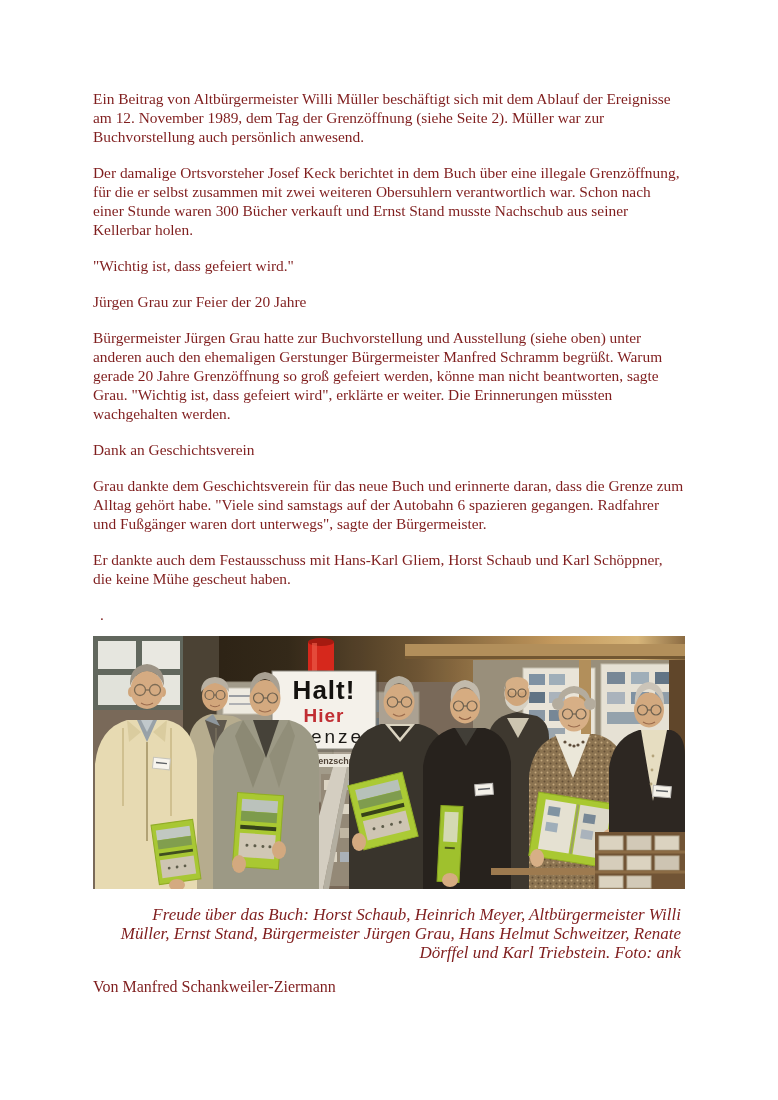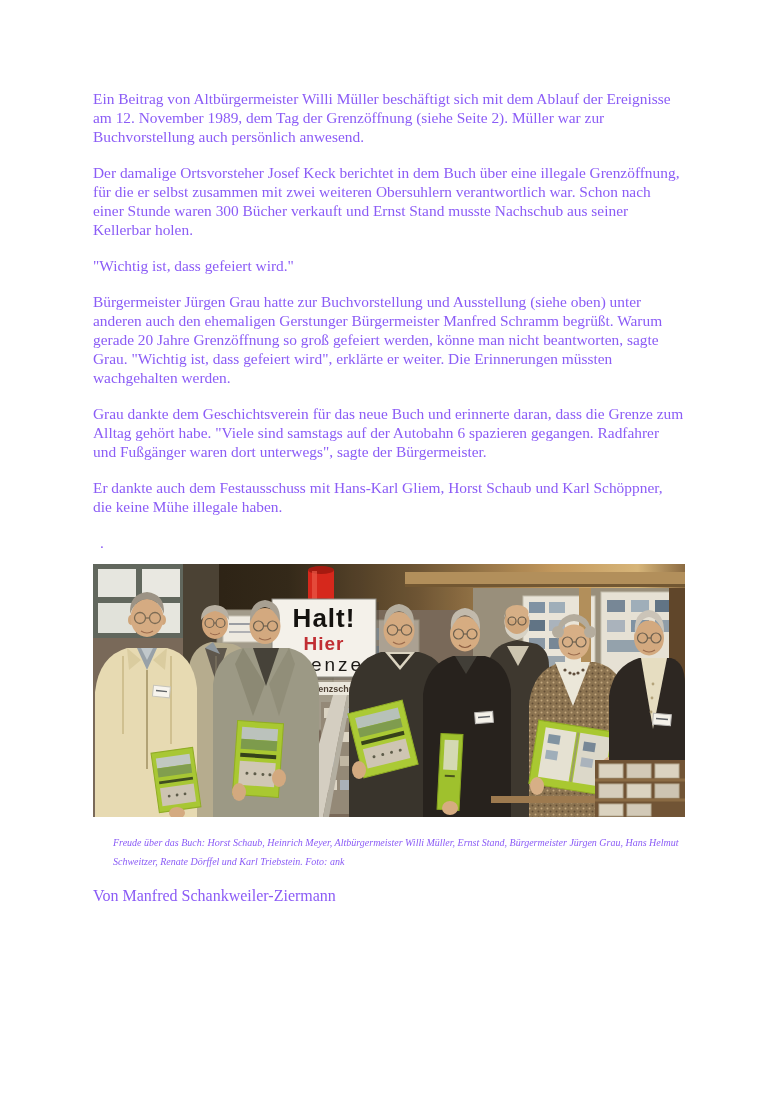--- a/index.html
+++ b/index.html
@@ -1,37 +1,39 @@
 <!DOCTYPE html>
 <html><head>
 <meta charset="utf-8">
 <style>
   html,body{margin:0;padding:0;background:#ffffff;}
   .page{position:relative;width:778px;height:1032px;background:#ffffff;overflow:hidden;
-        font-family:"Liberation Serif","DejaVu Serif",serif;color:#8b5cf6;}
+        font-family:"Liberation Serif","DejaVu Serif",serif;color:#7f1d1d;}
   .content{position:absolute;left:93px;top:89px;width:592px;}
   .para{font-size:15.4px;line-height:19px;margin:0 0 17px 0;text-align:left;}
   .stray{font-size:15.4px;line-height:19px;margin:0 0 12px 0;padding-left:7px;}
   .photo-wrap{width:592px;height:253px;margin:2px 0 0 0;line-height:0;}
-  .caption{font-size:10px;line-height:19px;font-style:italic;text-align:left;margin:16px 4px 0 20px;}
+  .caption{font-size:17px;line-height:19px;font-style:italic;text-align:right;margin:16px 4px 0 9px;}
   .byline{font-size:16px;line-height:20px;margin:15px 0 0 0;}
   svg text{user-select:none;}
 </style>
 </head>
 <body>
 
 <div class="page">
   <div class="content">
 
     <p class="para">Ein Beitrag von Altbürgermeister Willi Müller beschäftigt sich mit dem Ablauf der Ereignisse am 12. November 1989, dem Tag der Grenzöffnung (siehe Seite 2). Müller war zur Buchvorstellung auch persönlich anwesend.</p>
     <p class="para">Der damalige Ortsvorsteher Josef Keck berichtet in dem Buch über eine illegale Grenzöffnung, für die er selbst zusammen mit zwei weiteren Obersuhlern verantwortlich war. Schon nach einer Stunde waren 300 Bücher verkauft und Ernst Stand musste Nachschub aus seiner Kellerbar holen.</p>
     <p class="para">"Wichtig ist, dass gefeiert wird."</p>
+    <p class="para">Jürgen Grau zur Feier der 20 Jahre</p>
     <p class="para">Bürgermeister Jürgen Grau hatte zur Buchvorstellung und Ausstellung (siehe oben) unter anderen auch den ehemaligen Gerstunger Bürgermeister Manfred Schramm begrüßt. Warum gerade 20 Jahre Grenzöffnung so groß gefeiert werden, könne man nicht beantworten, sagte Grau. "Wichtig ist, dass gefeiert wird", erklärte er weiter. Die Erinnerungen müssten wachgehalten werden.</p>
+    <p class="para">Dank an Geschichtsverein</p>
     <p class="para">Grau dankte dem Geschichtsverein für das neue Buch und erinnerte daran, dass die Grenze zum Alltag gehört habe. "Viele sind samstags auf der Autobahn 6 spazieren gegangen. Radfahrer und Fußgänger waren dort unterwegs", sagte der Bürgermeister.</p>
-    <p class="para">Er dankte auch dem Festausschuss mit Hans-Karl Gliem, Horst Schaub und Karl Schöppner, die keine Mühe illegale haben.</p>
+    <p class="para">Er dankte auch dem Festausschuss mit Hans-Karl Gliem, Horst Schaub und Karl Schöppner, die keine Mühe gescheut haben.</p>
     <p class="stray">.</p>
 
     <div class="photo-wrap">
       <svg viewBox="0 0 592 253" width="592" height="253">
         <defs>
           <linearGradient id="ceil" x1="0" y1="0" x2="1" y2="0">
             <stop offset="0" stop-color="#1c150e"></stop>
               <stop offset="0.33" stop-color="#2e2417"></stop>
             <stop offset="0.55" stop-color="#6b5333"></stop>
               <stop offset="0.78" stop-color="#c59a5e"></stop>

